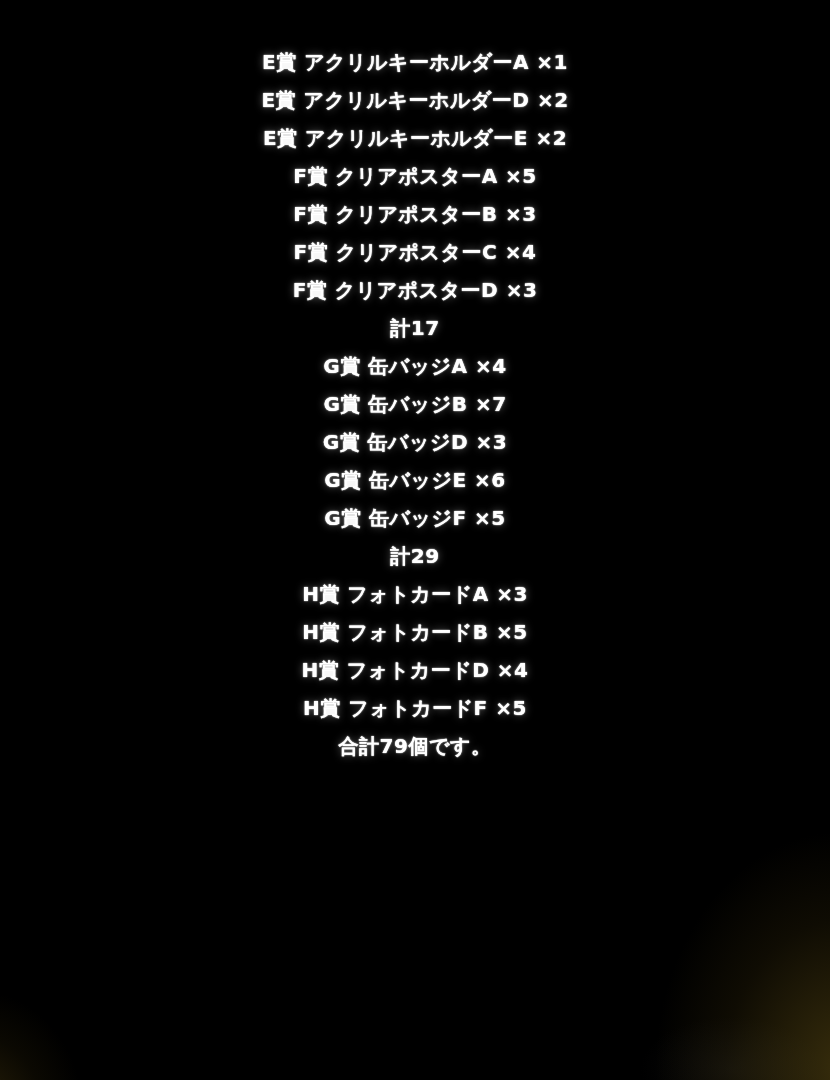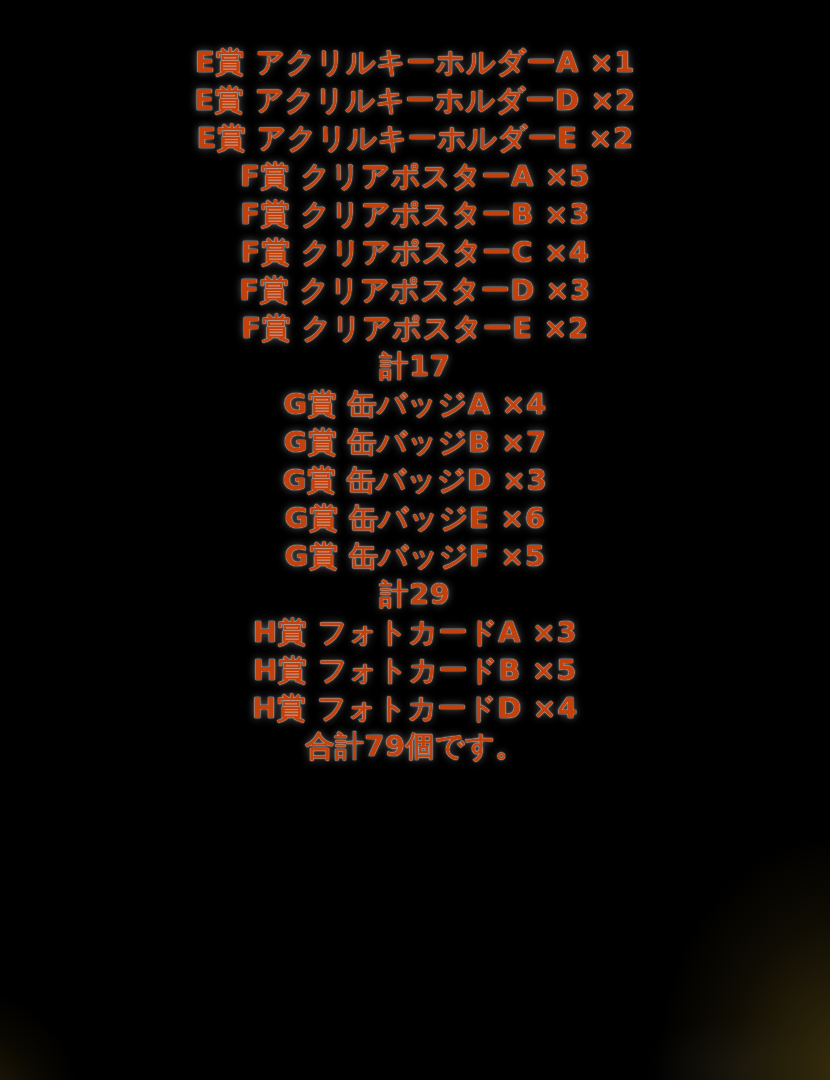--- a/index.html
+++ b/index.html
@@ -19,23 +19,23 @@
   }
   .prize-list {
     box-sizing: border-box;
     width: 830px;
     padding-top: 43px;
     text-align: center;
   }
   .line {
     height: 38px;
     line-height: 38px;
-    font-size: 29px;
+    font-size: 20px;
     font-weight: 700;
-    color: #c2410c;
+    color: #ffffff;
     letter-spacing: 0.5px;
     text-shadow:
       0 0 1px rgba(255, 255, 255, 0.9),
       0 0 9px rgba(255, 255, 255, 0.40),
       0 0 2px rgba(255, 255, 255, 0.55);
     white-space: nowrap;
   }
 </style>
 </head>
 <body>
@@ -43,29 +43,29 @@
 <div class="prize-list">
 
   <div class="line">E賞 アクリルキーホルダーA ×1</div>
   <div class="line">E賞 アクリルキーホルダーD ×2</div>
   <div class="line">E賞 アクリルキーホルダーE ×2</div>
 
   <div class="line">F賞 クリアポスターA ×5</div>
   <div class="line">F賞 クリアポスターB ×3</div>
   <div class="line">F賞 クリアポスターC ×4</div>
   <div class="line">F賞 クリアポスターD ×3</div>
-  <div class="line">F賞 クリアポスターE ×2</div>
   <div class="line">計17</div>
 
   <div class="line">G賞 缶バッジA ×4</div>
   <div class="line">G賞 缶バッジB ×7</div>
   <div class="line">G賞 缶バッジD ×3</div>
   <div class="line">G賞 缶バッジE ×6</div>
   <div class="line">G賞 缶バッジF ×5</div>
   <div class="line">計29</div>
 
   <div class="line">H賞 フォトカードA ×3</div>
   <div class="line">H賞 フォトカードB ×5</div>
   <div class="line">H賞 フォトカードD ×4</div>
+  <div class="line">H賞 フォトカードF ×5</div>
 
   <div class="line">合計79個です。</div>
 
 </div>
 
 </body></html>

